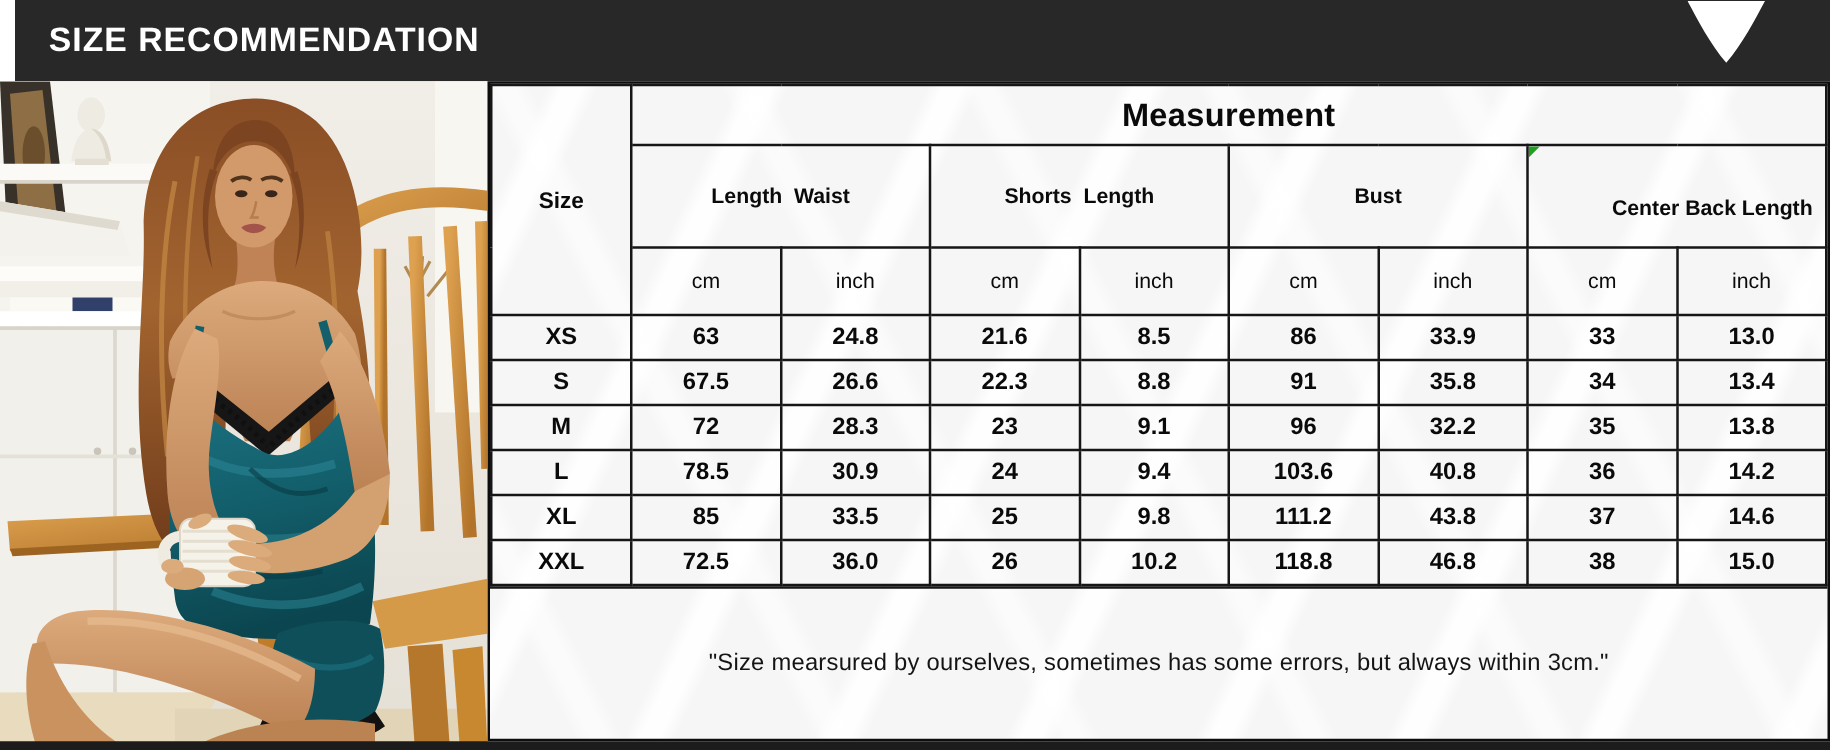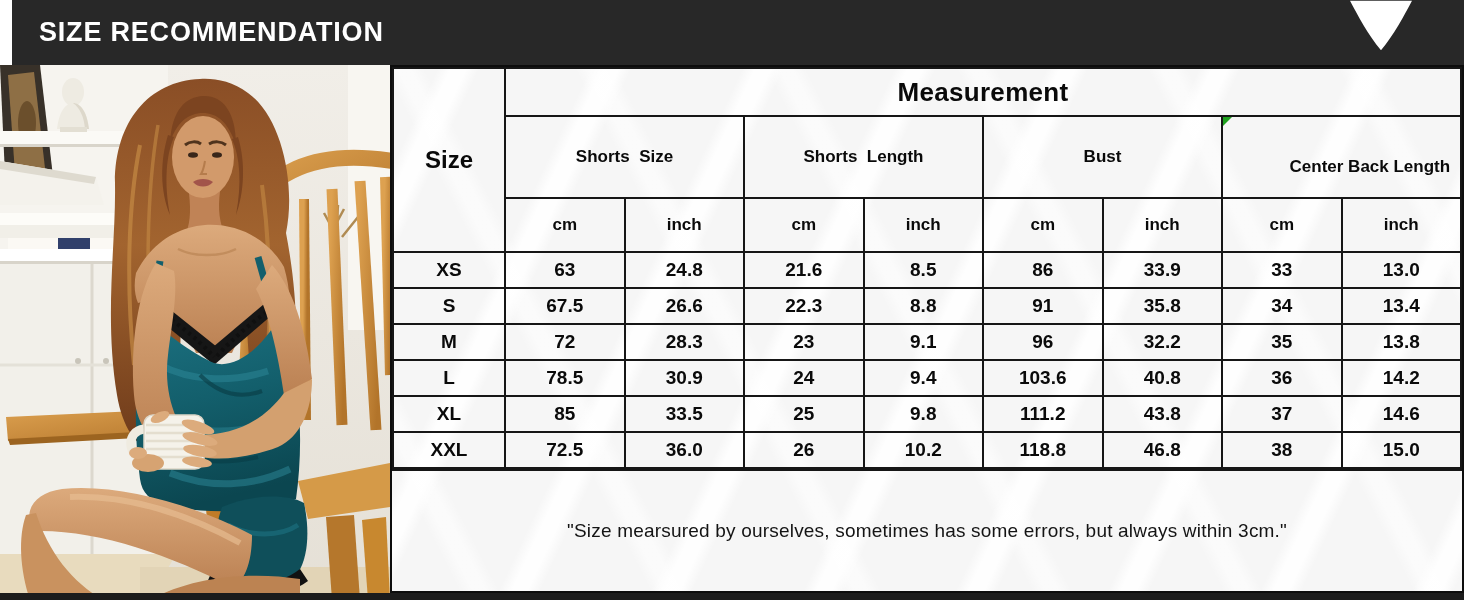--- a/index.html
+++ b/index.html
@@ -42,23 +42,23 @@
   }
   .size-table th,.size-table td{
     border:2px solid #161616;background:transparent;text-align:center;vertical-align:middle;
     color:#0a0a0a;padding:0;
   }
   .size-table thead tr.r-measure{height:48px;}
   .size-table thead tr.r-groups{height:50px;}
   .size-table thead tr.r-units{height:54px;}
   .size-table tbody tr{height:36px;}
   .th-measure{font-size:26px;font-weight:700;letter-spacing:.3px;}
-  .th-size{font-size:24px;font-weight:700;}
+  .th-size{font-size:18px;font-weight:700;}
   .th-group{font-size:17px;font-weight:700;white-space:pre;position:relative;}
-  .th-unit{font-size:17px;font-weight:700;margin-top:17px;}
+  .th-unit{font-size:17px;font-weight:400;margin-top:17px;}
   .size-table tbody th{font-size:19px;font-weight:700;}
   .size-table tbody td{font-size:19px;font-weight:700;border-radius:12px;}
   .corner-marker{
     position:absolute;left:0;top:0;width:9px;height:9px;background:#1fa11f;
     clip-path:polygon(0 0,100% 0,0 100%);
   }
   .note-row{
     flex:1;border-top:2px solid #161616;display:flex;align-items:center;justify-content:center;
     font-size:19px;color:#141414;font-weight:400;letter-spacing:.2px;
   }
@@ -246,21 +246,21 @@
           <col>
           <col>
           <col>
       </colgroup>
       <thead>
         <tr class="r-measure">
           <th class="th-size" rowspan="3">Size</th>
           <th class="th-measure" colspan="8">Measurement</th>
         </tr>
         <tr class="r-groups">
-          <th class="th-group" colspan="2">Shorts  Size</th>
+          <th class="th-group" colspan="2">Length  Waist</th>
           <th class="th-group" colspan="2">Shorts  Length</th>
           <th class="th-group" colspan="2">Bust</th>
           <th class="th-group" colspan="2">
             <span class="corner-marker"></span>
             <span>Center Back Length</span>
           </th>
         </tr>
         <tr class="r-units">
             <th class="th-unit">cm</th>
             <th class="th-unit">inch</th>

